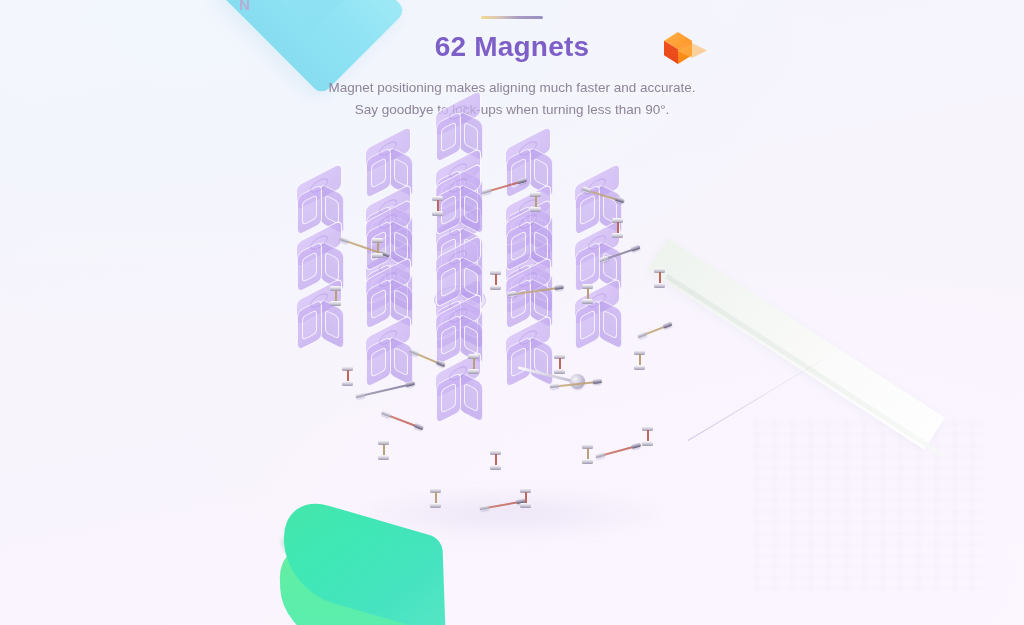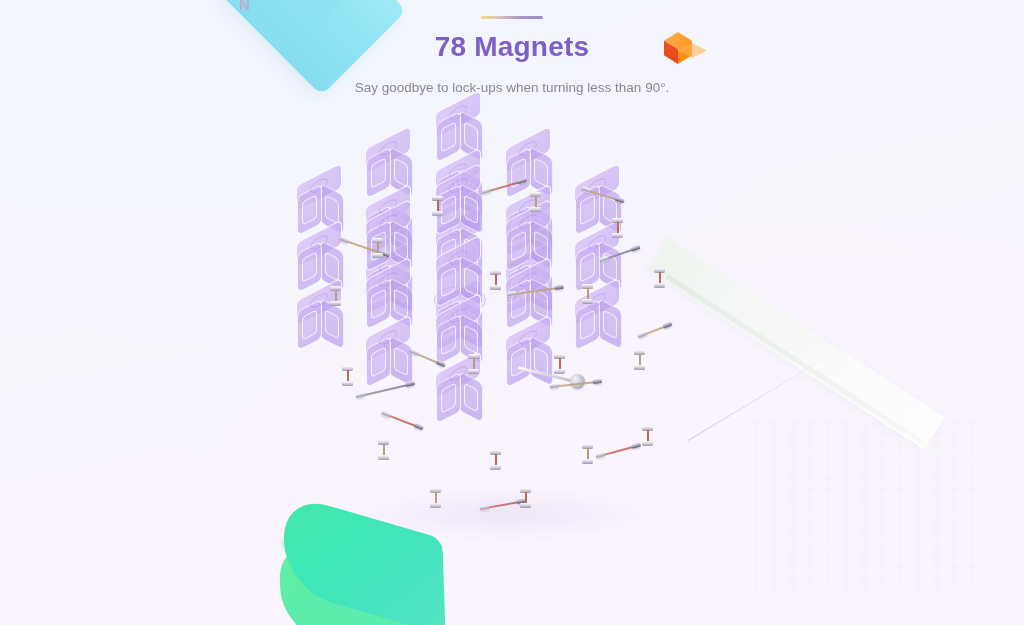--- a/index.html
+++ b/index.html
@@ -360,22 +360,23 @@
   <div id="cyan-shape"></div>
   <div id="cyan-shape-tip"></div>
   <div id="corner-letter">N</div>
 
   <div id="white-ribbon"></div>
   <div id="white-ribbon-edge"></div>
   <div id="ribbon-hairline"></div>
 
   <div id="header">
     <div id="divider"></div>
-    <h1 id="section-title">78 Magnets</h1>
+    <h1 id="section-title">62 Magnets</h1>
     <div id="subtitle">
+      <span class="line">Magnet positioning makes aligning much faster and accurate.</span>
       <span class="line">Say goodbye to lock-ups when turning less than 90°.</span>
     </div>
   </div>
 
   <div id="orange-cube">
     <div class="face" id="oc-top"></div>
     <div class="face" id="oc-left"></div>
     <div class="face" id="oc-right"></div>
     <div id="oc-inner"></div>
   </div>

